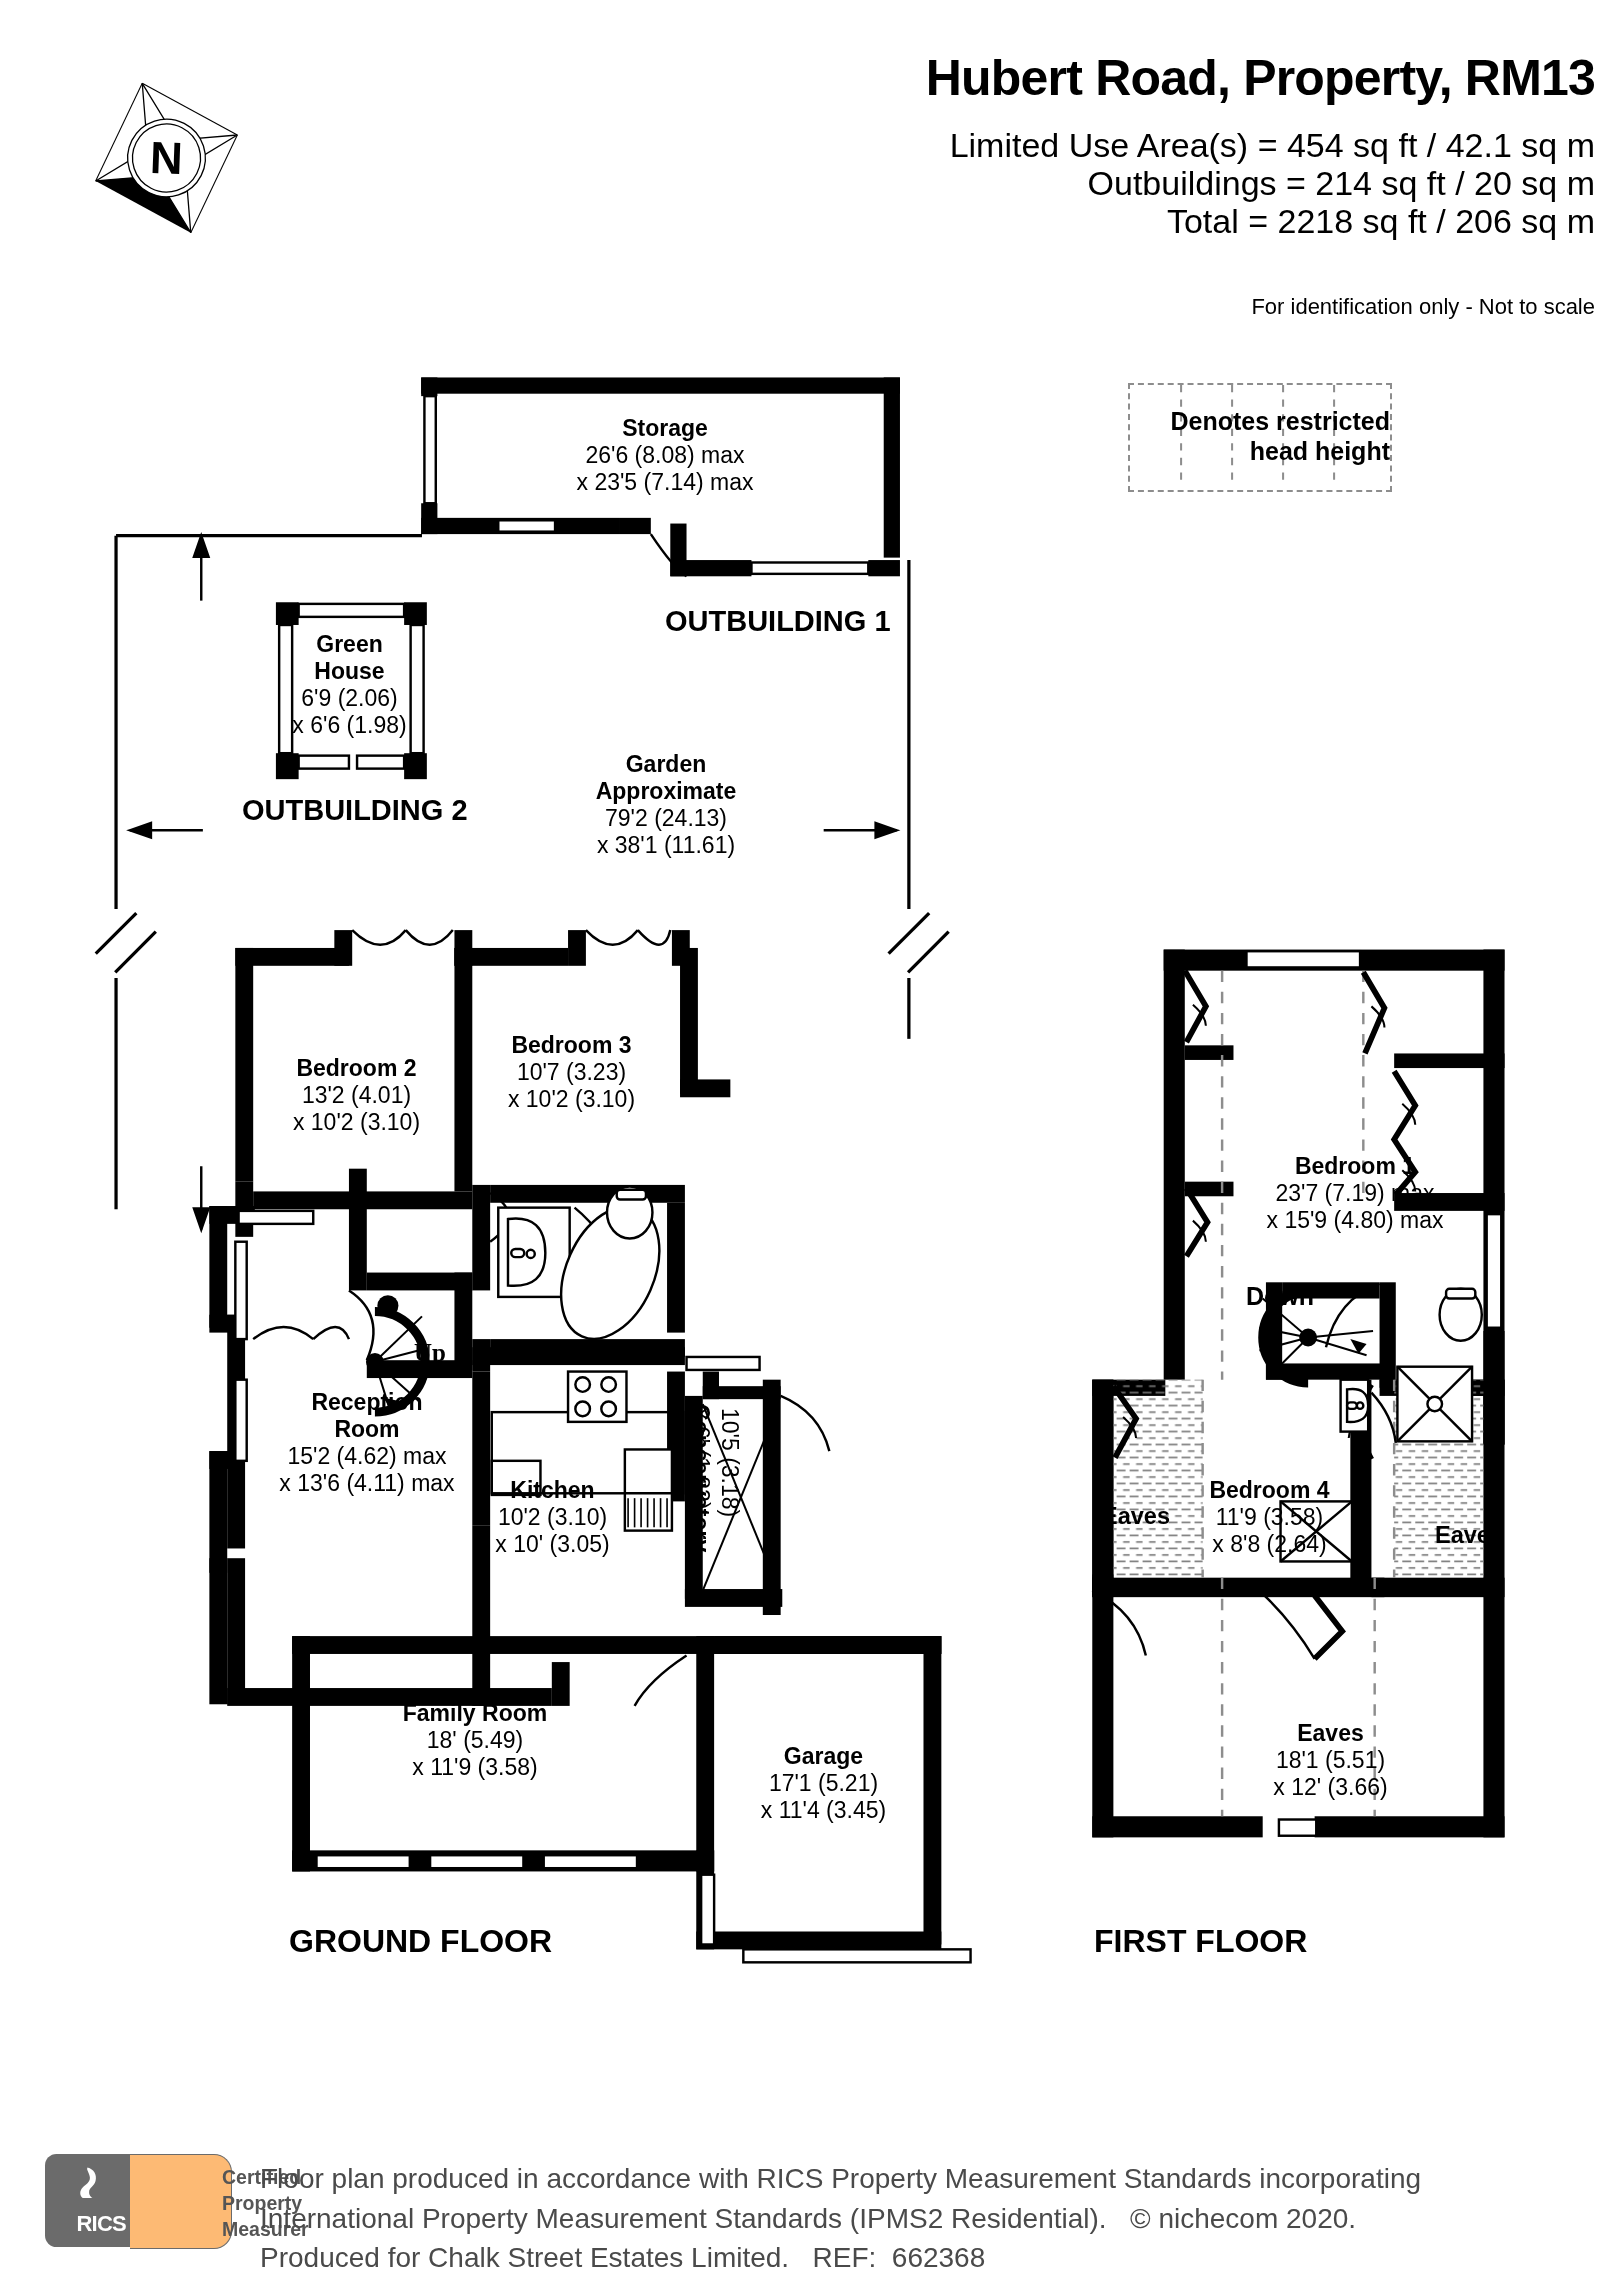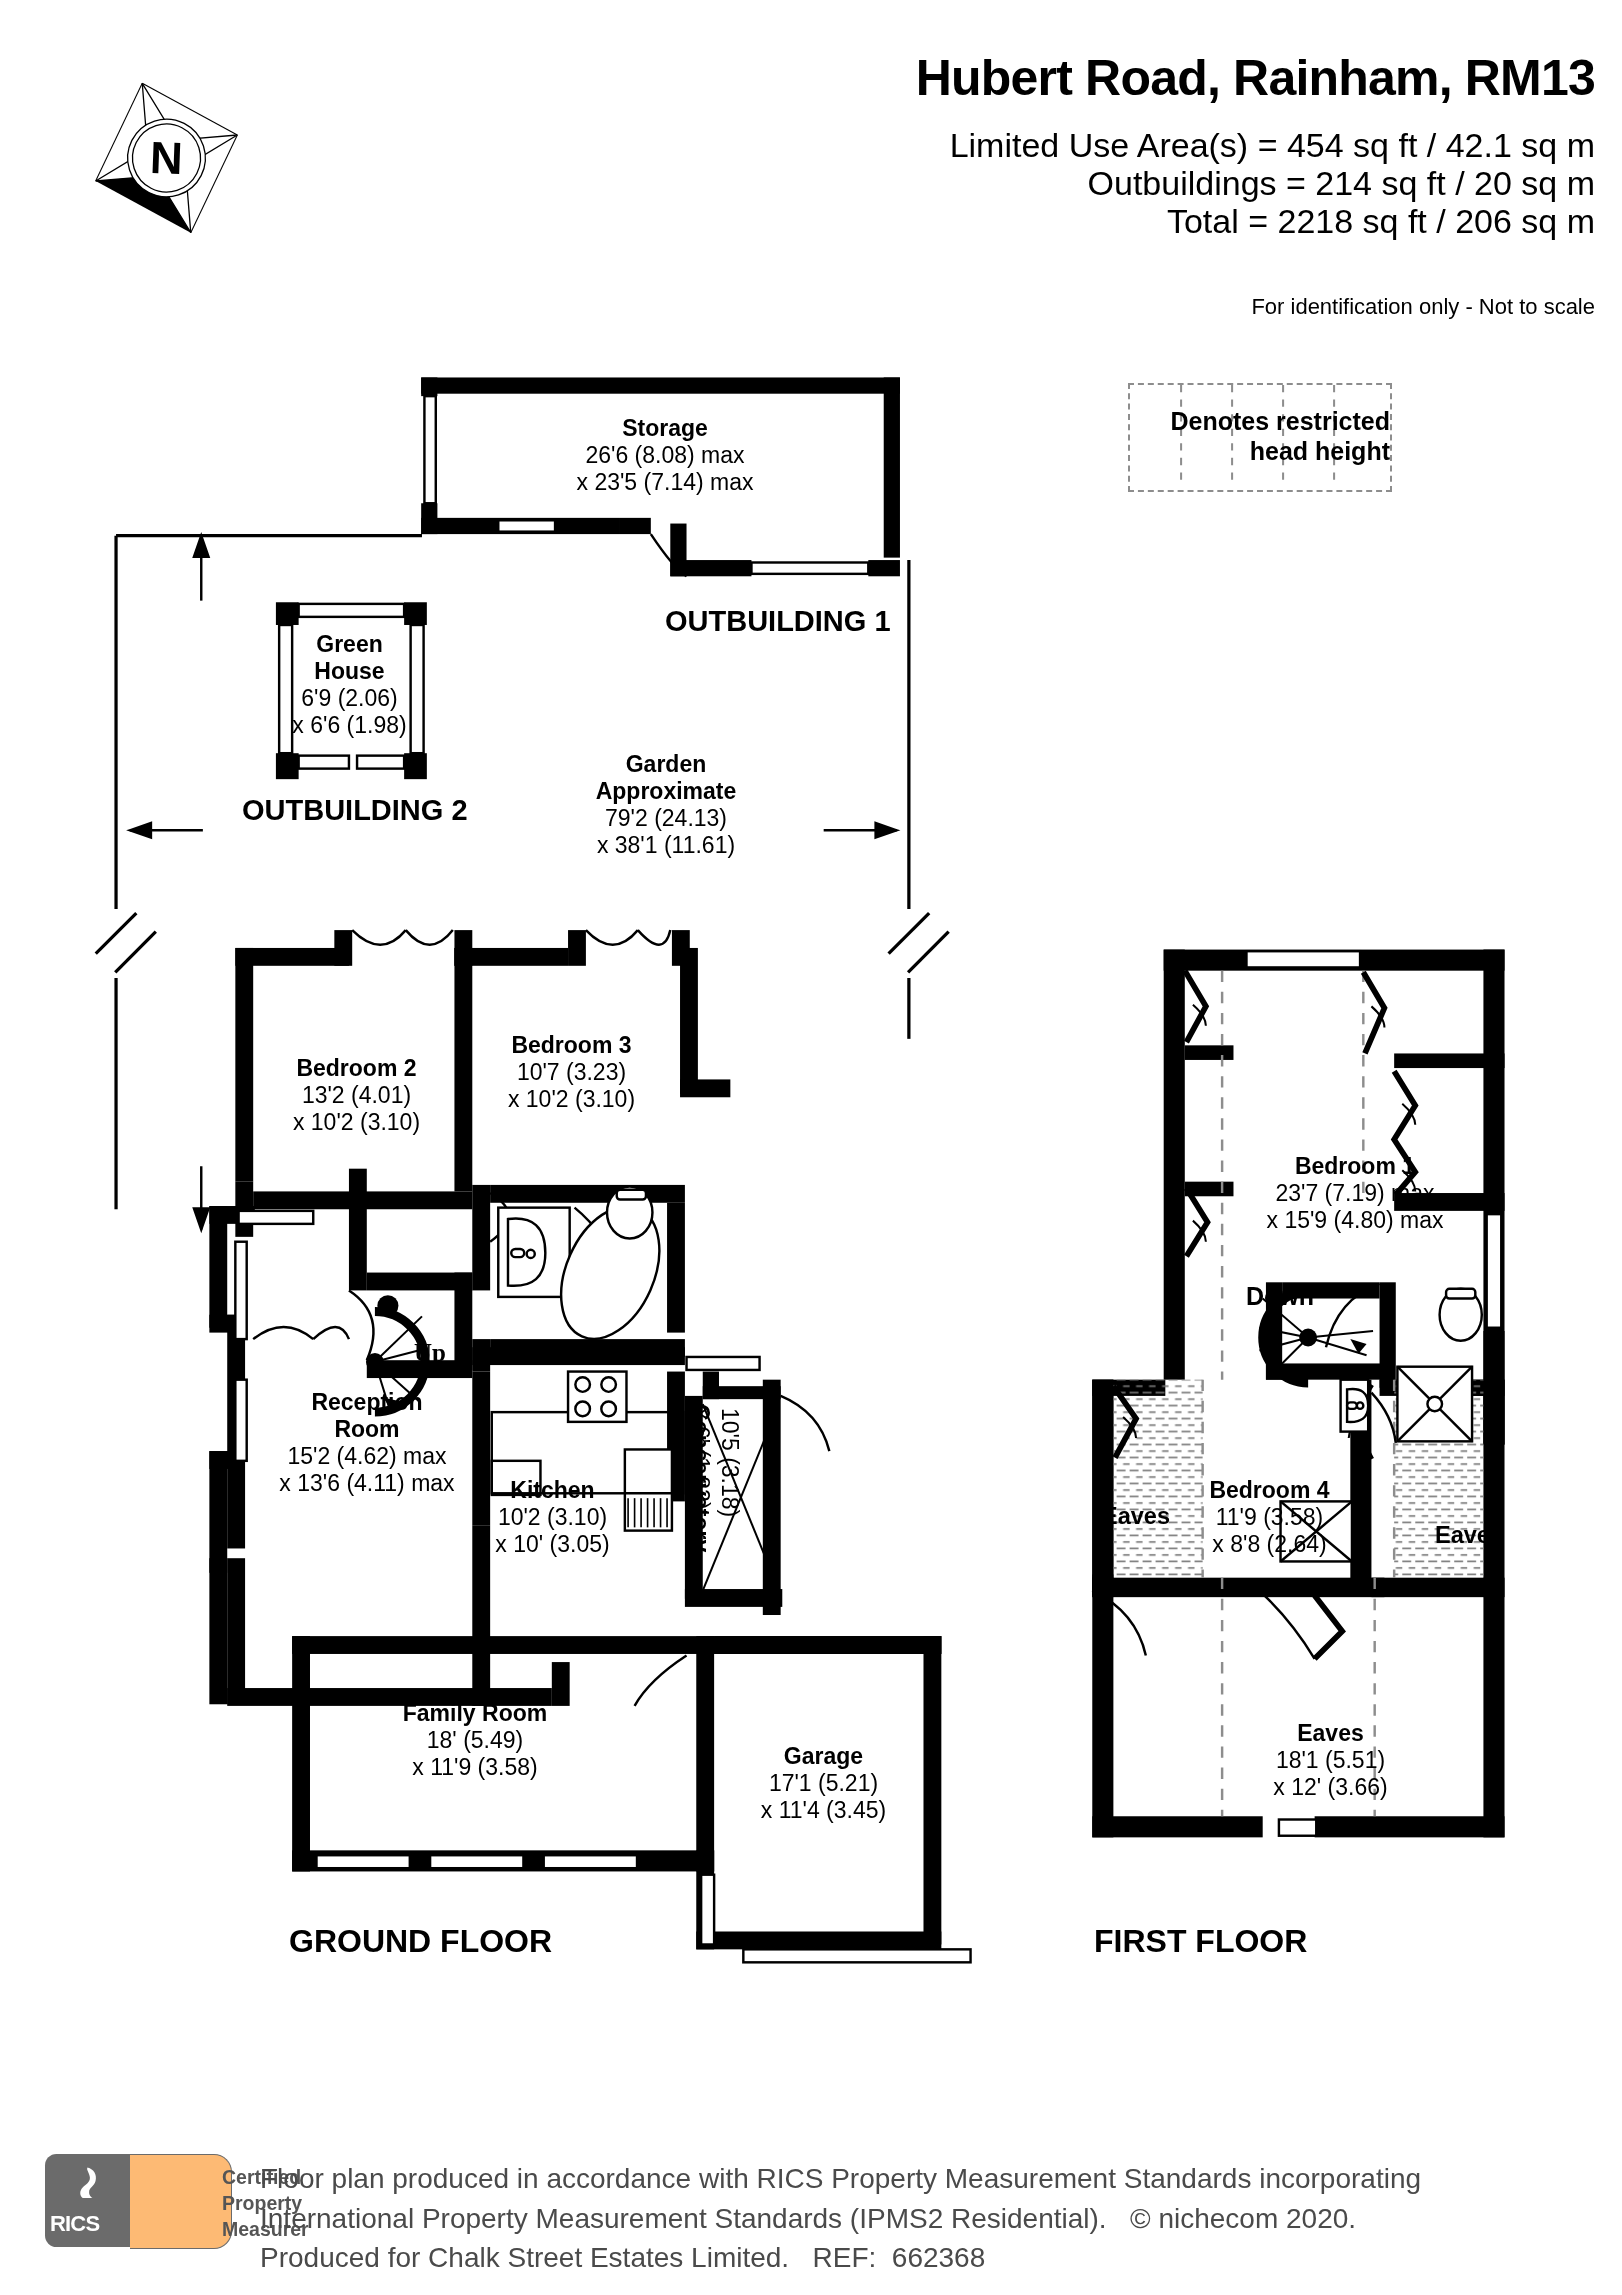--- a/index.html
+++ b/index.html
@@ -20,29 +20,29 @@
   .rd{font-size:23px;font-weight:normal;line-height:1.18;text-align:center;}
   .flr{font-size:32px;font-weight:bold;}
   .ob{font-size:29px;font-weight:bold;}
   .updn{font-size:25px;font-weight:bold;}
   .eav{font-size:23.5px;font-weight:bold;}
   
   #footer{left:45px;top:2154px;}
   #ricsbox{position:absolute;left:0;top:0;width:187px;height:93px;}
   #ricsleft{position:absolute;left:0;top:0;width:85px;height:93px;background:#6b6b6b;border-radius:11.4px 0 0 11.4px;}
   #ricsright{position:absolute;left:85px;top:0;width:101px;height:93px;background:#fdba74;border:1.6px solid #6b6b6b;border-left:none;border-radius:0 18px 18px 0;}
-  #ricsword{position:absolute;left:4.9px;bottom:9.7px;width:76px;text-align:left;color:#fff;font-size:22px;font-weight:bold;letter-spacing:-0.8px;}
+  #ricsword{position:absolute;left:4.9px;bottom:9.7px;width:76px;text-align:right;color:#fff;font-size:22px;font-weight:bold;letter-spacing:-0.8px;}
   #ricslion{position:absolute;left:24px;top:11.4px;width:37px;height:37px;}
   .certtxt{position:absolute;left:92px;font-size:19.5px;font-weight:bold;color:#555;line-height:1.0;}
   #fnotes{position:absolute;left:215px;top:4.9px;font-size:28px;color:#4a4a4a;line-height:1.42;white-space:pre;}
 </style>
 </head>
 <body>
 
-<div class="abs" id="title">Hubert Road, Rainham, RM13</div>
+<div class="abs" id="title">Hubert Road, Property, RM13</div>
 <div class="abs" id="hdr">
   <div class="hdrline">Limited Use Area(s) = 454 sq ft / 42.1 sq m</div>
   <div class="hdrline">Outbuildings = 214 sq ft / 20 sq m</div>
   <div class="hdrline">Total = 2218 sq ft / 206 sq m</div>
 </div>
 <div class="abs" id="notscale">For identification only - Not to scale</div>
 
 <div class="abs" id="compass">
   <svg width="179" height="170" viewBox="0 0 220 210">
     <g transform="rotate(-18 110 105)">

